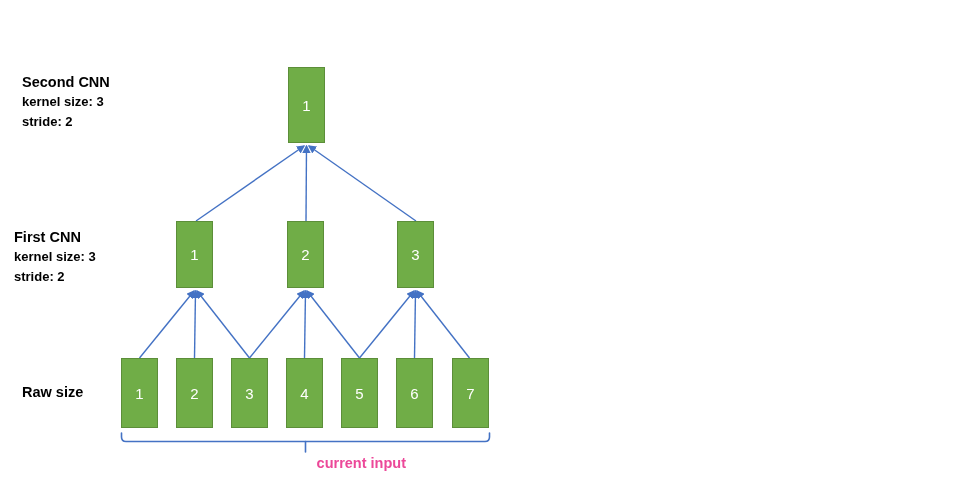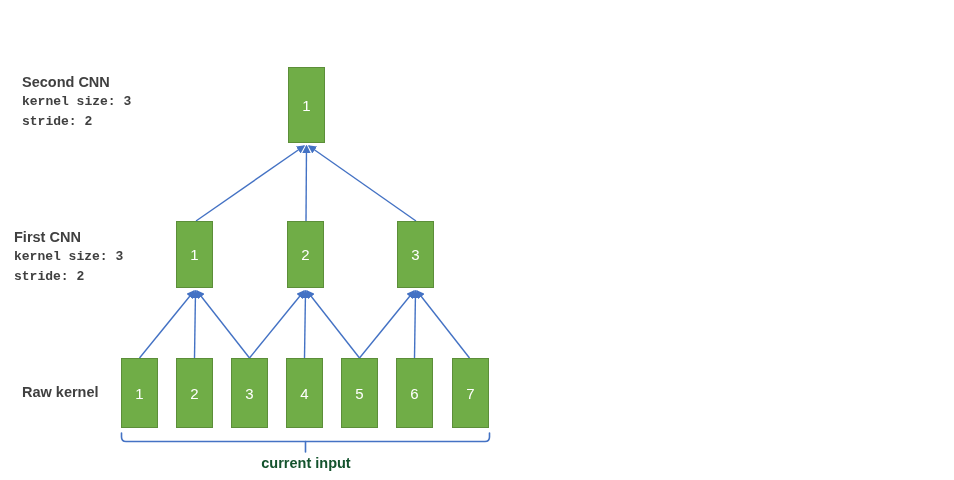--- a/index.html
+++ b/index.html
@@ -37,41 +37,40 @@
     display: flex;
     align-items: center;
     justify-content: center;
     color: #ffffff;
     font-size: 15px;
     font-weight: 400;
     line-height: 1;
   }
   .row-label {
     position: absolute;
-    color: #404040;
+    color: #000000;
     font-weight: bold;
     line-height: 20px;
     white-space: nowrap;
   }
   .row-label .label-title {
     display: block;
     font-size: 14.5px;
   }
   .row-label .label-sub {
     display: block;
     font-size: 13px;
-    font-family: Liberation Mono, monospace;
   }
   .bracket-caption {
     position: absolute;
-    color: #14532d;
+    color: #ec4899;
     font-weight: bold;
     font-size: 14.5px;
     white-space: nowrap;
-    text-align: center;
+    text-align: right;
   }
 </style>
 </head>
 <body>
 
 <div id="diagram-canvas">
 
   <svg id="edge-layer" width="954" height="480" viewBox="0 0 954 480">
     <defs>
       <marker id="arrowhead" markerWidth="6" markerHeight="6" refX="5" refY="3" orient="auto" markerUnits="strokeWidth">
@@ -111,21 +110,21 @@
     <span class="label-sub">stride: 2</span>
   </div>
 
   <div class="row-label" style="left:14px; top:227px;">
     <span class="label-title">First CNN</span>
     <span class="label-sub">kernel size: 3</span>
     <span class="label-sub">stride: 2</span>
   </div>
 
   <div class="row-label" style="left:22px; top:382px;">
-    <span class="label-title">Raw kernel</span>
+    <span class="label-title">Raw size</span>
   </div>
 
   <div class="node-box" style="left:288px; top:67px; width:37px; height:76px;">1</div>
 
   <div class="node-box" style="left:176px; top:221px; width:37px; height:67px;">1</div>
   <div class="node-box" style="left:287px; top:221px; width:37px; height:67px;">2</div>
   <div class="node-box" style="left:397px; top:221px; width:37px; height:67px;">3</div>
 
   <div class="node-box" style="left:121px; top:358px; width:37px; height:70px;">1</div>
   <div class="node-box" style="left:176px; top:358px; width:37px; height:70px;">2</div>

